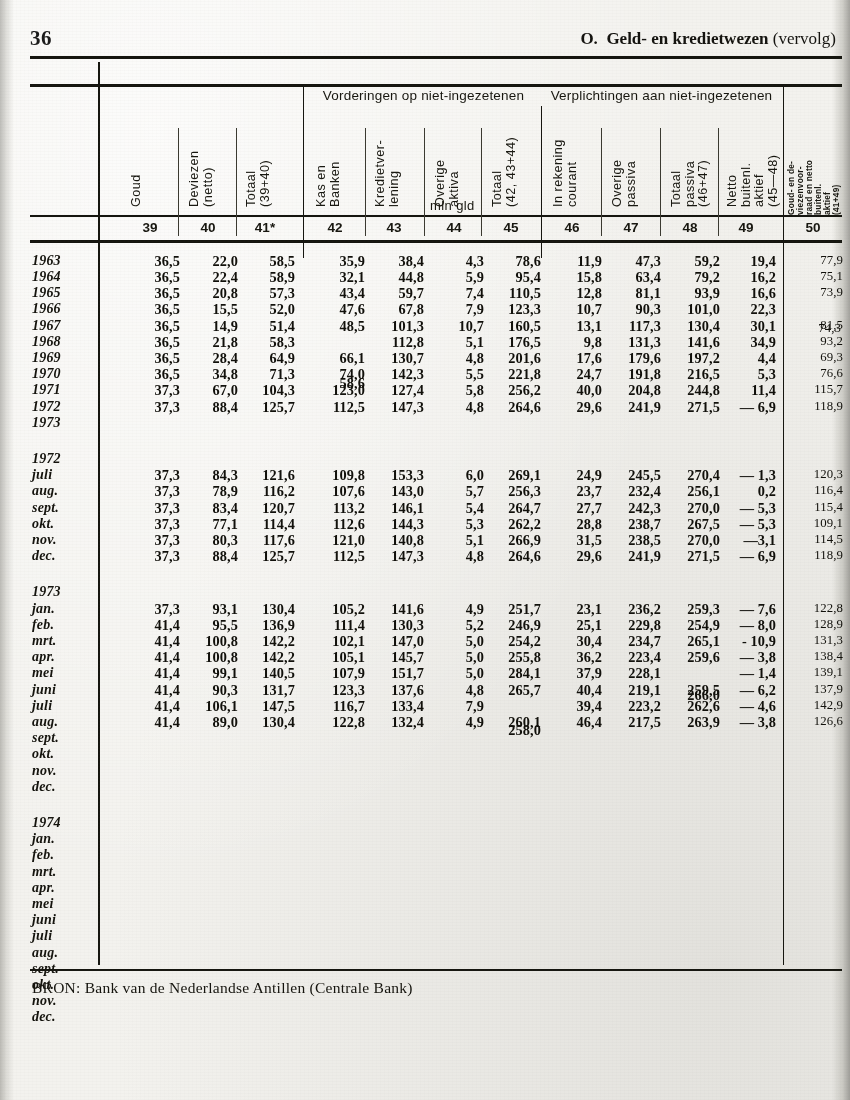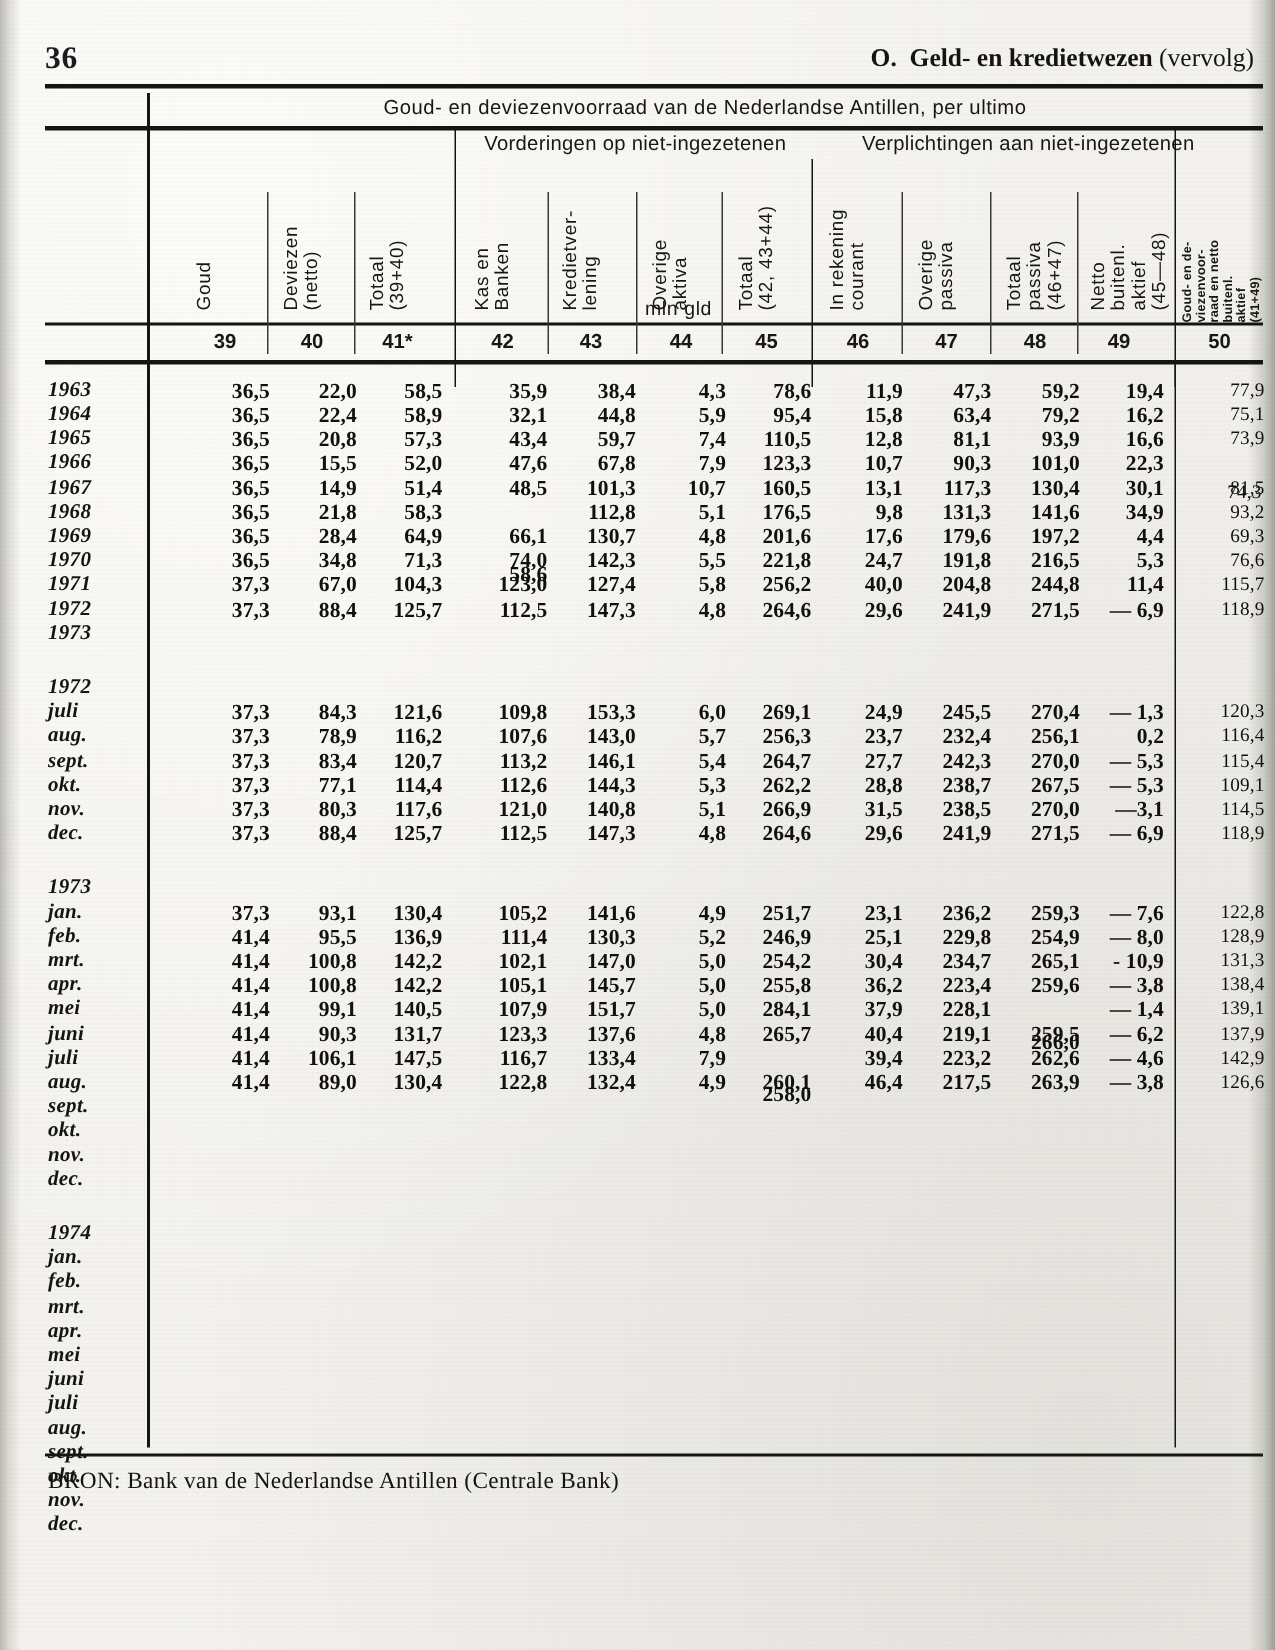--- a/index.html
+++ b/index.html
@@ -87,28 +87,27 @@
     <div class="folio">36</div>
     <div class="chaptitle">
       <b>O.</b>&nbsp;&nbsp;<b>Geld- en kredietwezen</b>&nbsp;<span>(vervolg)</span>
     </div>
   </div>
   <div class="rule-top"></div>
 
   <div class="tbl sanstext">
     <div id="head-zone" style="position:relative;">
         <div class="banner">
-          <div class="txt" style="left: 68px; right: 0px;">Goud- en deviezenvoorraad van de Nederlandse Antillen, per ultimo</div>
           <div class="vl" style="left: 68px;"></div>
         </div>
         <div class="r1" style="position: relative;"></div>
         <div class="r1" style="position: relative;"></div>
         <div class="grprow">
           <div class="lbl" style="left: 276px; width: 235px; top: 1px;">Vorderingen op niet-ingezetenen</div>
-          <div class="lbl" style="left: 536px; width: 239px; top: 1px;">Verplichtingen aan niet-ingezetenen</div>
+          <div class="lbl" style="left: 512px; width: 239px; top: 1px;">Verplichtingen aan niet-ingezetenen</div>
         </div>
         <div class="vcol">
           <div class="vlab" style="left: 100px; height: 96px; top: 4px; white-space: pre;">Goud</div>
           <div class="vlab" style="left: 158px; height: 96px; top: 4px; white-space: pre;">Deviezen
 (netto)</div>
           <div class="vlab" style="left: 215px; height: 96px; top: 4px; white-space: pre;">Totaal
 (39+40)</div>
           <div class="vlab" style="left: 285px; height: 96px; top: 4px; white-space: pre;">Kas en
 Banken</div>
           <div class="vlab" style="left: 344px; height: 96px; top: 4px; white-space: pre;">Kredietver-

